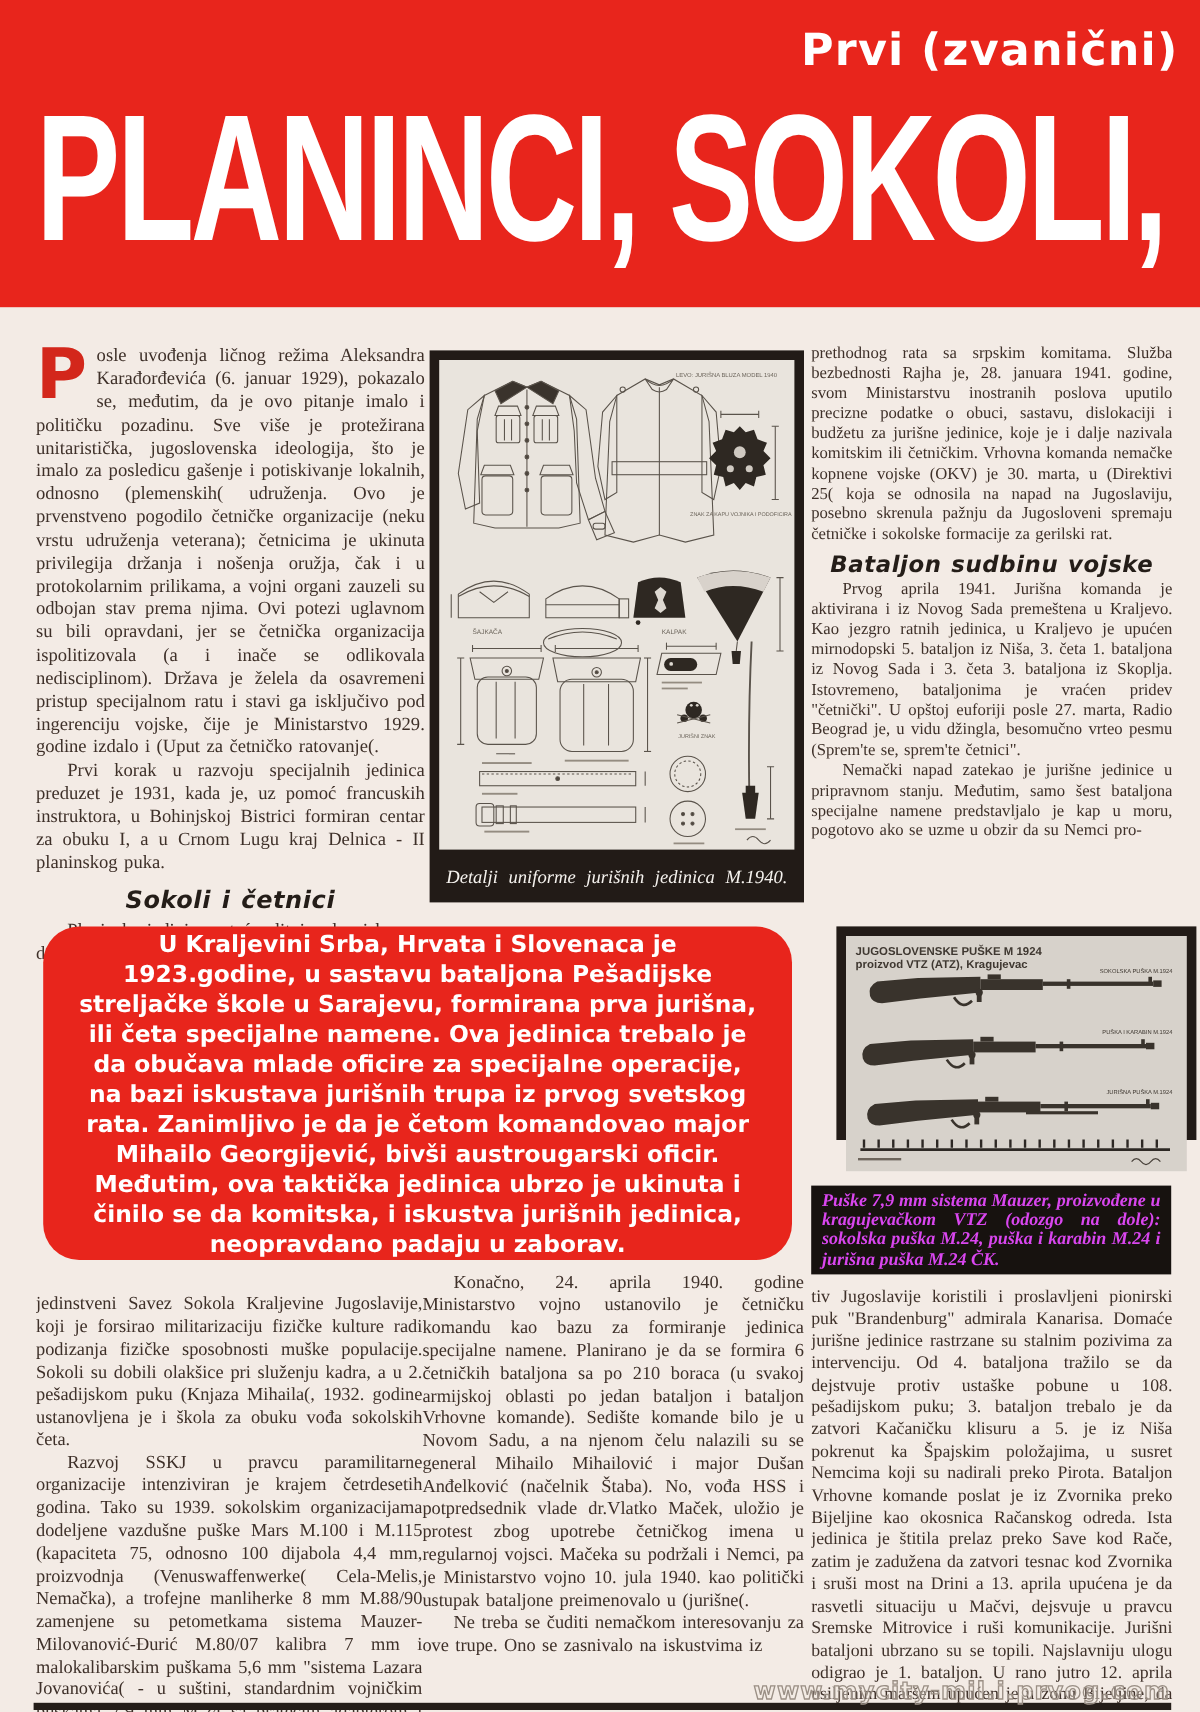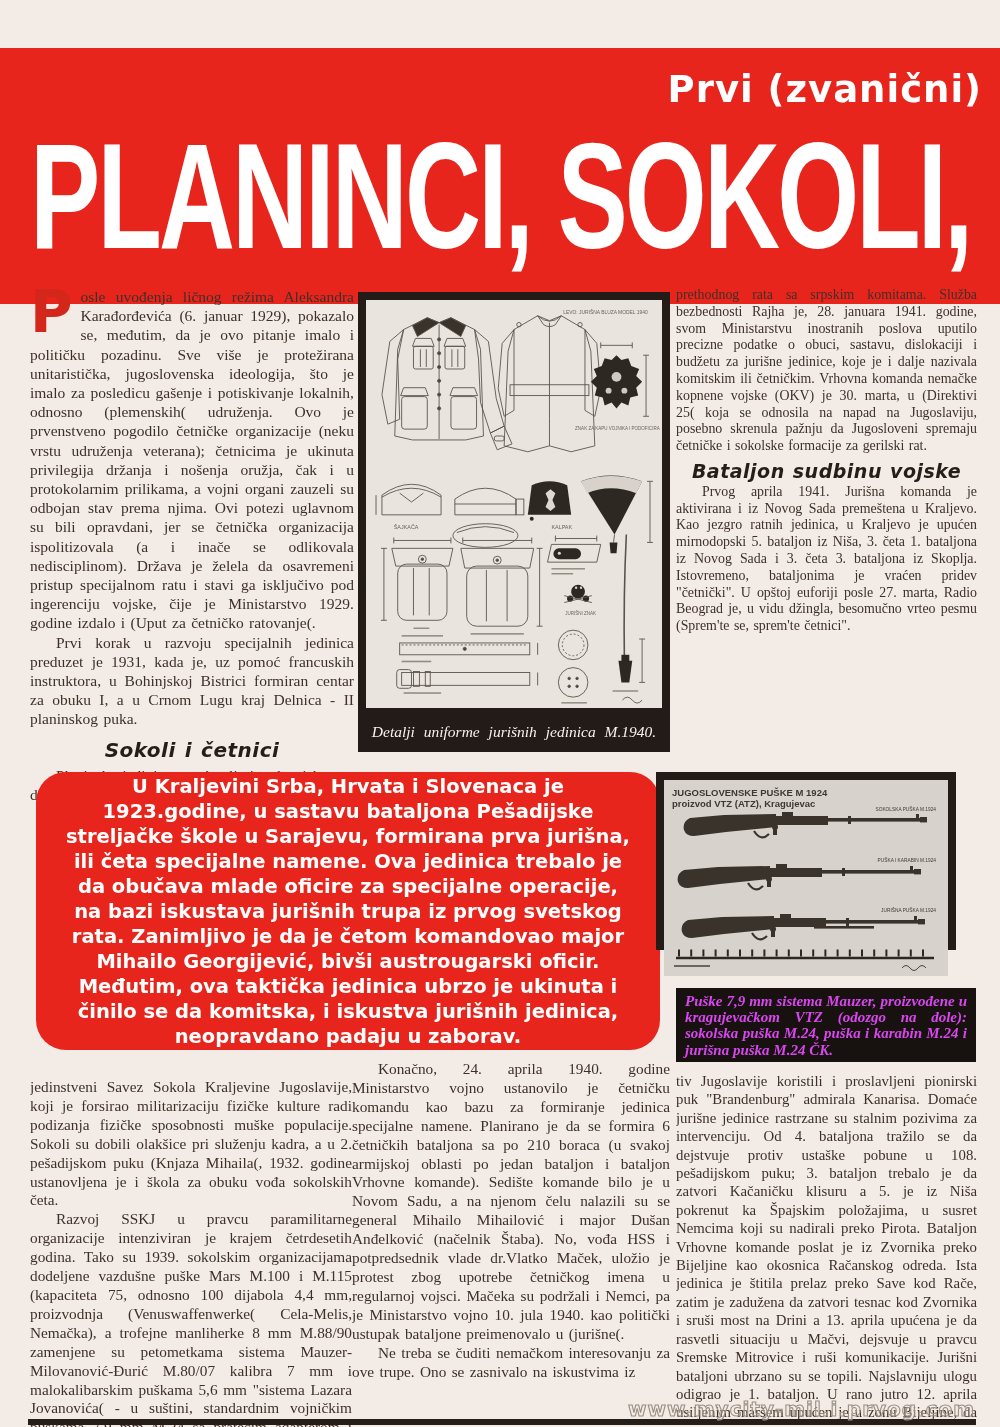--- a/index.html
+++ b/index.html
@@ -1,19 +1,19 @@
 <!DOCTYPE html>
 <html><head>
 <meta charset="utf-8">
 <style>
   html,body{margin:0;padding:0;background:#d8d2cc;}
   #page{position:relative;width:1000px;height:1427px;margin:0 auto;background:#f3ebe5;overflow:hidden;
         font-family:"Liberation Serif",serif;color:#3e3029;}
   
-  .banner{position:absolute;left:0;top:0;width:1000px;height:256px;background:#e8251c;margin-top:48px;}
+  .banner{position:absolute;left:0;top:0;width:1000px;height:256px;background:#e8251c;}
   .kicker{position:absolute;right:18px;top:20px;font-family:"DejaVu Sans",sans-serif;
           font-weight:bold;font-size:37px;color:#ffffff;letter-spacing:1px;}
   .big-title{position:absolute;left:0;right:0;top:62px;text-align:center;color:#ffffff;
              font-family:"Liberation Sans",sans-serif;font-weight:bold;font-size:112px;
              letter-spacing:-3px;transform:scaleY(1.34) scaleX(0.94);transform-origin:center top;white-space:nowrap;}
   
   .col{position:absolute;text-align:justify;}
   .col p{margin:0;text-indent:26px;}
   .col p.noindent{text-indent:0;}
   #top-col1{left:30px;top:287px;width:324px;font-size:15.5px;line-height:19.2px;word-spacing:1.5px;}
@@ -26,21 +26,21 @@
   .subhead{font-family:"DejaVu Sans",sans-serif;font-weight:bold;font-style:italic;
            font-size:20px;text-align:center;color:#241d18;margin:12px 0 6px;letter-spacing:.5px;}
   #top-col3 .subhead{font-size:19px;margin:8px 0 4px;}
   
   .photo-frame{position:absolute;background:#221b17;}
   #uniform-frame{left:358px;top:292px;width:312px;height:460px;padding:0;}
   #uniform-frame .img{position:absolute;left:8px;top:8px;width:296px;height:408px;background:#e9e4dd;}
   #uniform-frame .cap{position:absolute;left:0;bottom:0;width:100%;height:40px;display:flex;align-items:center;justify-content:center;}
   .figcap{color:#f5f2ee;font-style:italic;font-weight:normal;font-size:15.5px;word-spacing:5px;
           font-family:"Liberation Serif",serif;}
-  #rifles-frame{left:656px;top:772px;width:300px;height:178px;}
+  #rifles-frame{left:697px;top:772px;width:300px;height:178px;}
   #rifles-frame .img{position:absolute;left:8px;top:8px;width:284px;height:196px;background:#d7d2cb;}
   #rifles-caption{position:absolute;left:676px;top:988px;width:300px;height:74px;background:#17120f;
                   box-sizing:border-box;padding:5px 9px;color:#d946ef;font-style:italic;font-weight:bold;
                   font-size:15px;line-height:16.2px;text-align:justify;font-family:"Liberation Serif",serif;}
   
   #redbox{position:absolute;left:36px;top:772px;width:624px;height:278px;background:#e8251c;
           border-radius:30px;box-sizing:border-box;padding:22px 26px;display:flex;align-items:center;}
   #redbox .txt{color:#ffffff;font-family:"DejaVu Sans",sans-serif;font-weight:bold;
                font-size:19.5px;line-height:25px;text-align:center;}
   
@@ -261,20 +261,21 @@
     </div>
     <div class="cap">
       <span class="figcap">Detalji uniforme jurišnih jedinica M.1940.</span>
     </div>
   </div>
 
   <div class="col" id="top-col3">
     <p class="noindent">prethodnog rata sa srpskim komitama. Služba bezbednosti Rajha je, 28. januara 1941. godine, svom Ministarstvu inostranih poslova uputilo precizne podatke o obuci, sastavu, dislokaciji i budžetu za jurišne jedinice, koje je i dalje nazivala komitskim ili četničkim. Vrhovna komanda nemačke kopnene vojske (OKV) je 30. marta, u (Direktivi 25( koja se odnosila na napad na Jugoslaviju, posebno skrenula pažnju da Jugosloveni spremaju četničke i sokolske formacije za gerilski rat.</p>
     <div class="subhead">Bataljon sudbinu vojske</div>
     <p>Prvog aprila 1941. Jurišna komanda je aktivirana i iz Novog Sada premeštena u Kraljevo. Kao jezgro ratnih jedinica, u Kraljevo je upućen mirnodopski 5. bataljon iz Niša, 3. četa 1. bataljona iz Novog Sada i 3. četa 3. bataljona iz Skoplja. Istovremeno, bataljonima je vraćen pridev "četnički". U opštoj euforiji posle 27. marta, Radio Beograd je, u vidu džingla, besomučno vrteo pesmu (Sprem'te se, sprem'te četnici".</p>
+    <p>Nemački napad zatekao je jurišne jedinice u pripravnom stanju. Međutim, samo šest bataljona specijalne namene predstavljalo je kap u moru, pogotovo ako se uzme u obzir da su Nemci pro-</p>
   </div>
 
   <div id="redbox">
     <div class="txt">U Kraljevini Srba, Hrvata i Slovenaca je 1923.godine, u sastavu bataljona Pešadijske streljačke škole u Sarajevu, formirana prva jurišna, ili četa specijalne namene. Ova jedinica trebalo je da obučava mlade oficire za specijalne operacije, na bazi iskustava jurišnih trupa iz prvog svetskog rata. Zanimljivo je da je četom komandovao major Mihailo Georgijević, bivši austrougarski oficir. Međutim, ova taktička jedinica ubrzo je ukinuta i činilo se da komitska, i iskustva jurišnih jedinica, neopravdano padaju u zaborav.</div>
   </div>
 
   <div class="photo-frame" id="rifles-frame">
     <div class="img">
       <svg width="284" height="196" viewBox="0 0 284 196">
         <defs>

